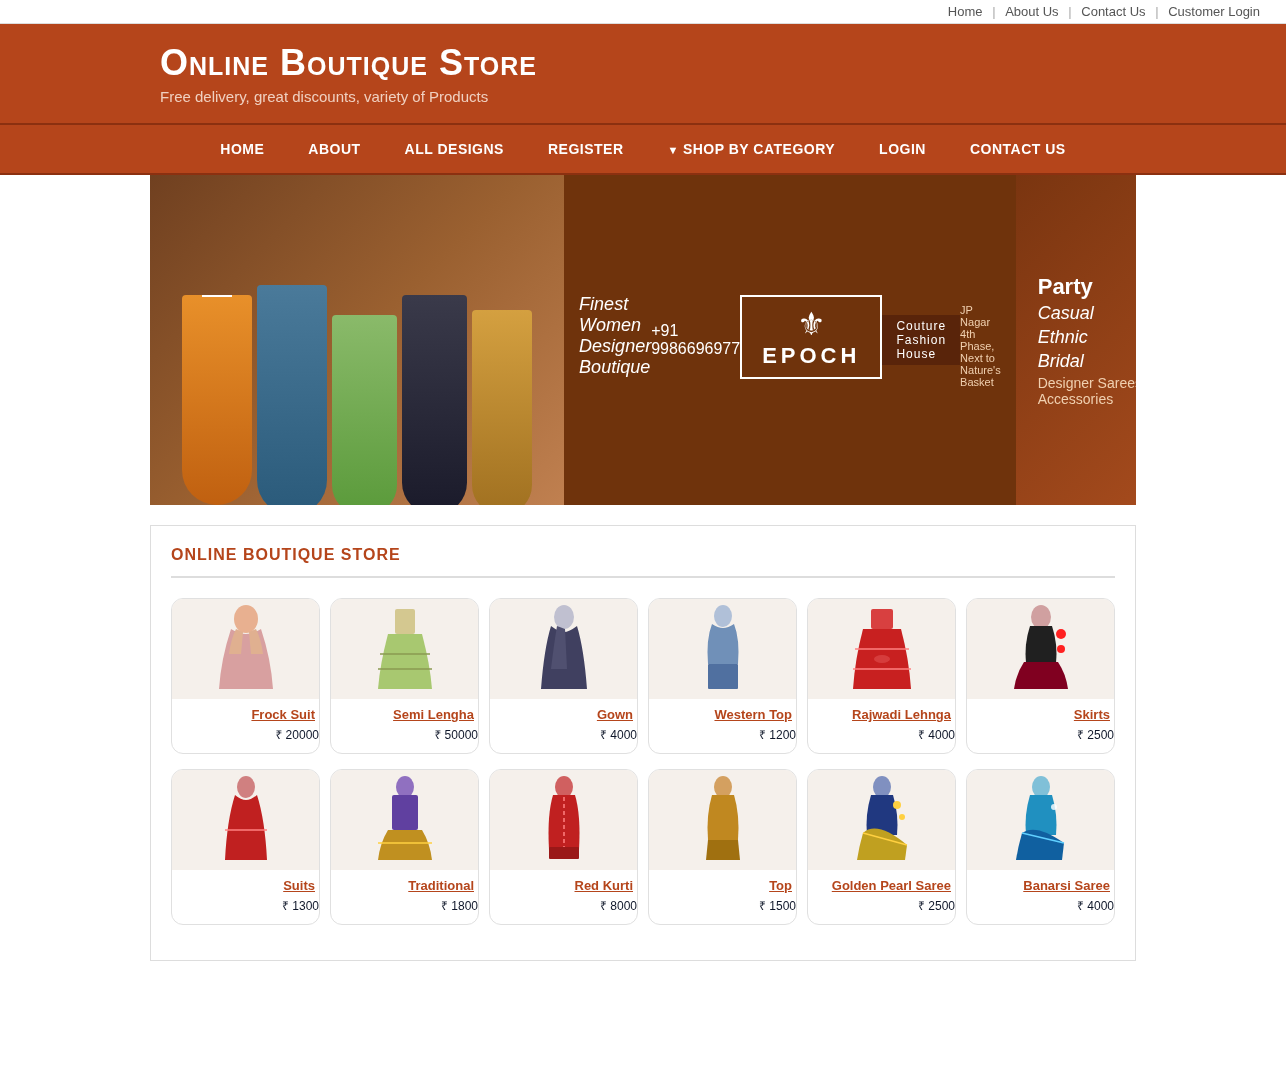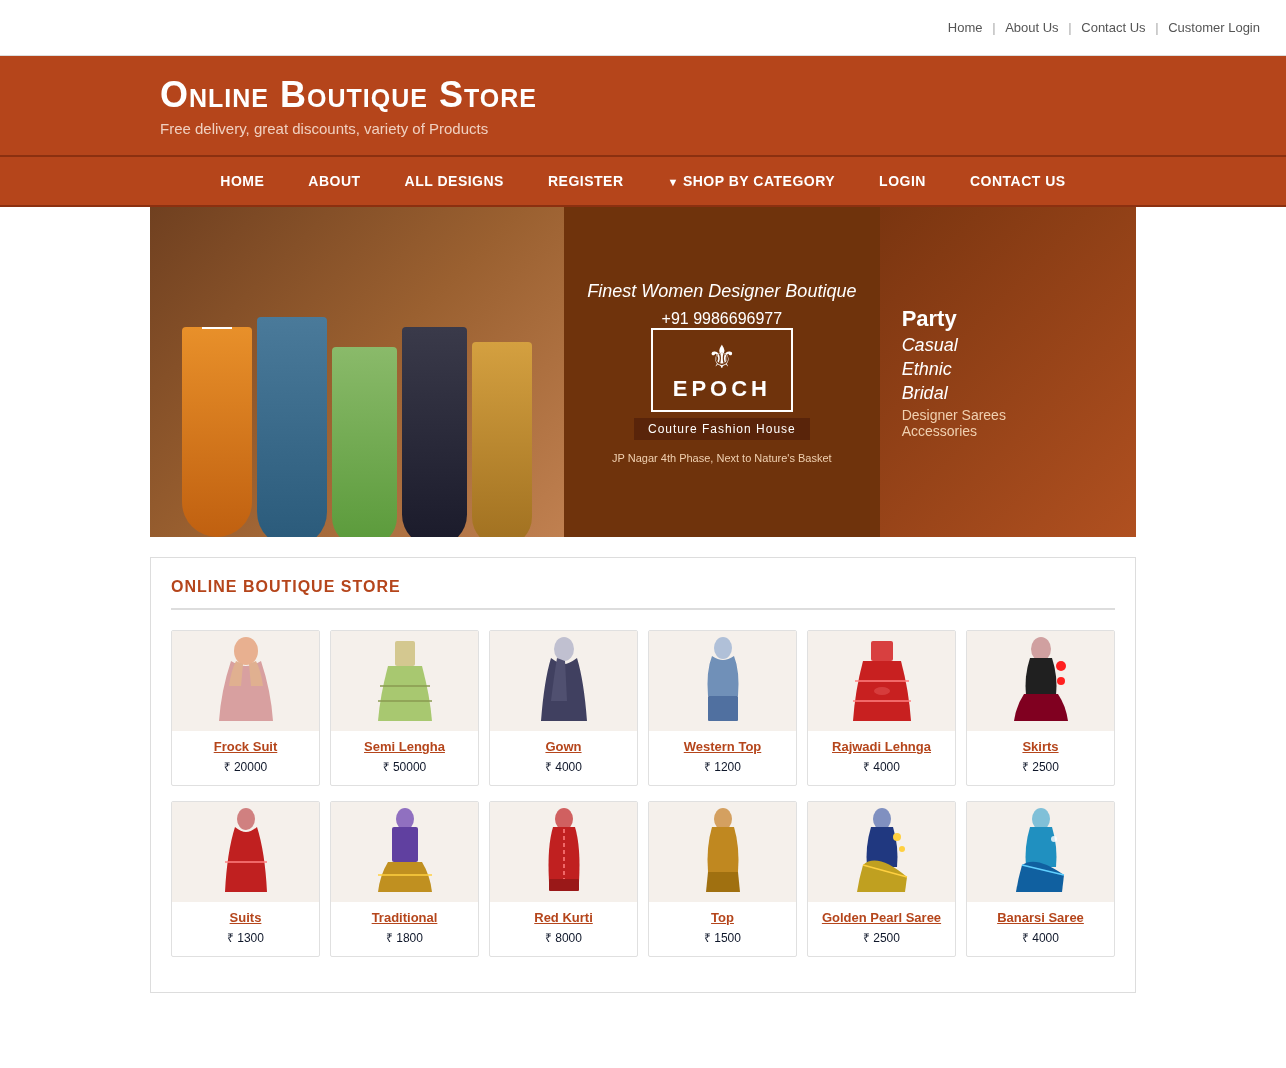--- a/index.html
+++ b/index.html
@@ -1,21 +1,21 @@
 <!DOCTYPE html>
 <html><head>
   <meta charset="utf-8">
   <style>
     * { margin: 0; padding: 0; box-sizing: border-box; }
     body { font-family: Arial, sans-serif; background: #fff; }
 
     
     .top-bar {
       background: #fff;
-      padding: 20px 20px;
+      padding: 4px 20px;
       text-align: right;
       font-size: 13px;
       color: #555;
       border-bottom: 1px solid #ddd;
     }
     .top-bar a { color: #555; text-decoration: none; margin: 0 6px; }
     .top-bar .separator { color: #aaa; }
 
     
     .site-header {
@@ -79,23 +79,23 @@
       display: flex;
       gap: 10px;
       margin-bottom: 15px;
       flex-wrap: wrap;
     }
     .product-card {
       flex: 1;
       min-width: 130px;
       max-width: 165px;
       border: 1px solid #e0e0e0;
-      border-radius: 2px;
+      border-radius: 12px;
       overflow: hidden;
-      text-align: center;
+      text-align: right;
       padding-bottom: 10px;
     }
     .product-image {
       width: 100%;
       height: 100px;
       background: #f5f0eb;
       display: flex;
       align-items: center;
       justify-content: center;
       overflow: hidden;
@@ -139,21 +139,20 @@
     .hanging-dress {
       border-radius: 2px 2px 30px 30px;
       margin-bottom: 0;
       position: relative;
       top: 10px;
     }
     .banner-center-section {
       flex: 0 0 32%;
       background: rgba(0,0,0,0.2);
       display: flex;
-      flex-direction: column;
       align-items: center;
       justify-content: center;
       padding: 15px;
       color: white;
     }
     .banner-right-section {
       flex: 0 0 26%;
       background: linear-gradient(135deg, #7a3510 0%, #b05020 100%);
       display: flex;
       flex-direction: column;

